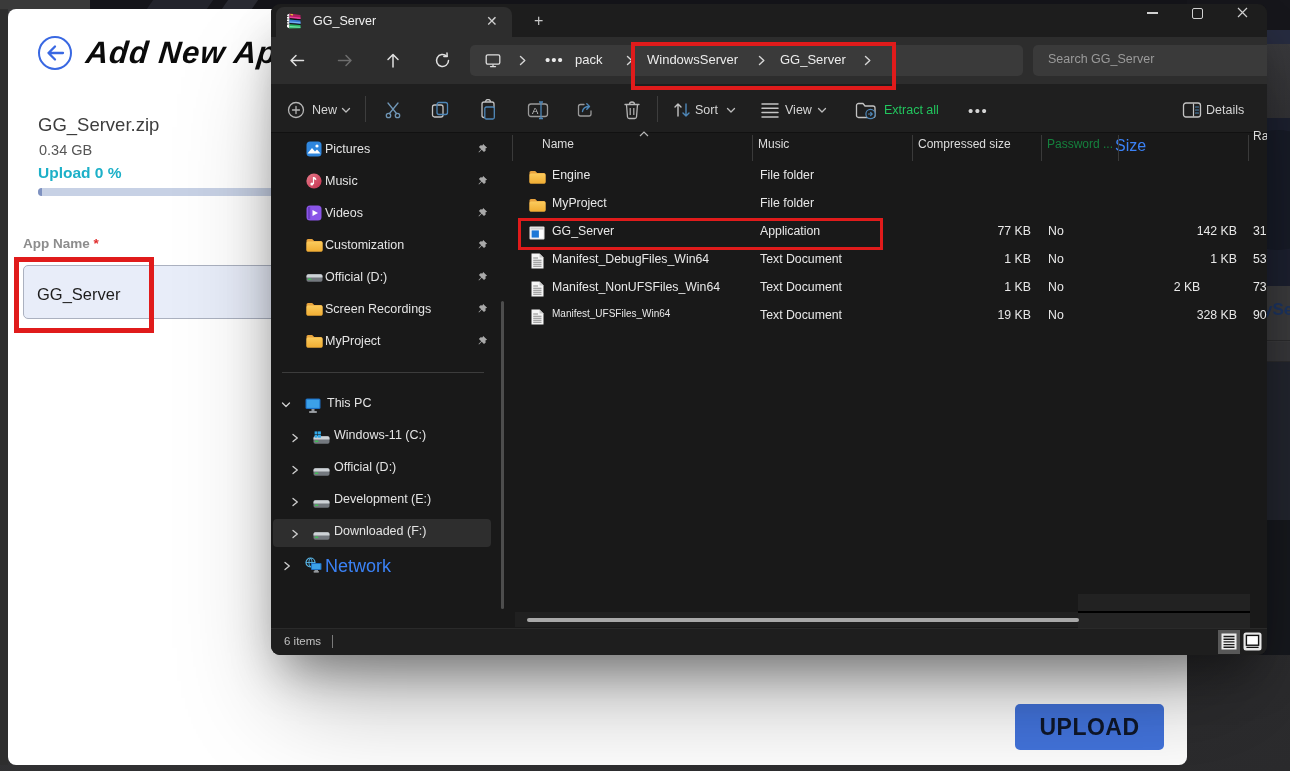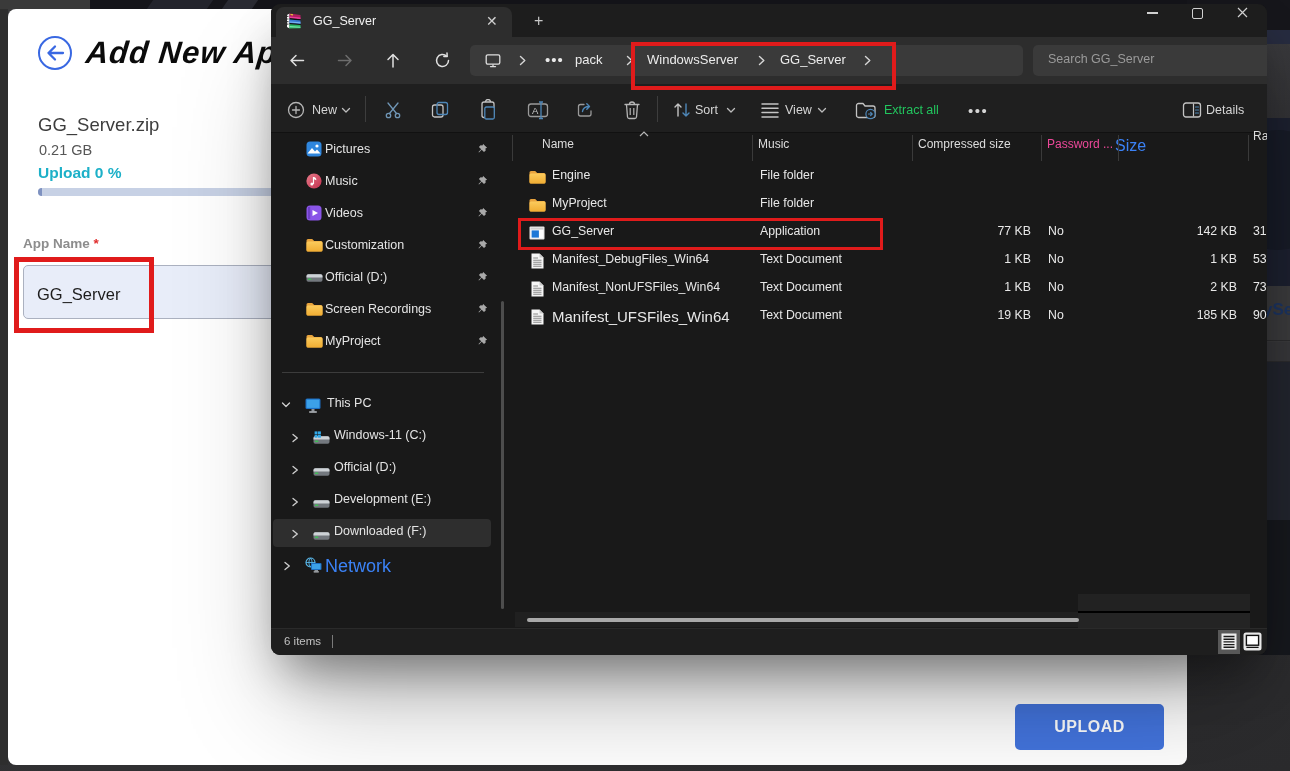--- a/index.html
+++ b/index.html
@@ -99,33 +99,33 @@
 
   <div class="ab" style="left:29.5px;top:26.5px;width:34px;height:34px;border:2.3px solid #3968e2;border-radius:50%;box-sizing:border-box">
     <svg width="30" height="30" viewBox="0 0 30 30" style="position:absolute;left:0;top:0">
       <path d="M15 8.5 L8.5 15 L15 21.5 M8.5 15 H23" stroke="#3968e2" stroke-width="2.3" fill="none" stroke-linecap="round" stroke-linejoin="round"></path>
     </svg>
   </div>
 
   <div class="t" id="title" style="left:78px;top:28px;font-size:31px;font-weight:bold;font-style:italic;color:#0b0b0b;letter-spacing:1px;transform:skewX(-6deg)">Add New App</div>
 
   <div class="t" style="left:30px;top:107px;font-size:18.5px;color:#3d3d3d">GG_Server.zip</div>
-  <div class="t" style="left:31px;top:134px;font-size:14.5px;color:#565656">0.21 GB</div>
+  <div class="t" style="left:31px;top:134px;font-size:14.5px;color:#565656">0.34 GB</div>
   <div class="t" style="left:30px;top:156px;font-size:15.5px;font-weight:bold;color:#1cb0c8">Upload 0 %</div>
 
   <div class="ab" style="left:30px;top:179px;width:1120px;height:8px;background:#c7d1e5;border-radius:4px">
     <div class="ab" style="left:0;top:0;width:3.5px;height:8px;background:#7e91c0;border-radius:4px 0 0 4px"></div>
   </div>
 
   <div class="t" style="left:15px;top:228px;font-size:13.5px;font-weight:bold;color:#8d8d8d">App Name <span style="color:#e02b2b">*</span></div>
   <div class="ab" style="left:15px;top:256px;width:1150px;height:54px;background:#e8edf9;border:1px solid #abb1c0;border-radius:5px;box-sizing:border-box"></div>
   <div class="t" style="left:29px;top:277px;font-size:16.5px;color:#1d1d1d">GG_Server</div>
 
   <div class="ab" style="left:1007px;top:695px;width:149px;height:46px;background:#4374dd;border-radius:5px;display:flex;align-items:center;justify-content:center">
-    <span style="color:#ffffff;font-size:16px;font-weight:bold;letter-spacing:.5px">UPLOAD</span>
+    <span style="color:#0f172a;font-size:23px;font-weight:bold;letter-spacing:.5px">UPLOAD</span>
   </div>
 </div>
 
 <div class="ab" id="win" style="left:271px;top:4px;width:996px;height:651px;background:#191919;border-radius:9px;overflow:hidden;box-shadow:0 26px 46px -12px rgba(0,0,0,.42),0 58px 100px -15px rgba(0,0,0,.27)">
 
   <div class="ab" style="left:0;top:0;width:996px;height:33px;background:#1d1d1d"></div>
 
   <div class="ab" style="left:0;top:33px;width:996px;height:47px;background:#2d2d2d"></div>
 
   <div class="ab" style="left:0;top:80px;width:996px;height:49px;background:#1f1f1f;border-bottom:1px solid #111;box-sizing:border-box"></div>
@@ -375,21 +375,21 @@
     </svg>
   <div class="t" style="left:54px;top:553px;font-size:18px;color:#3b82f6">Network</div>
   <div class="ab" style="left:230px;top:297px;width:3px;height:308px;background:#4d4d4d;border-radius:2px"></div>
 
   <svg class="ab" style="left:368px;top:127px" width="10" height="6" viewBox="0 0 10 6">
       <path d="M1 5 L5 1 L9 5" stroke="#b5b5b5" stroke-width="1.2" fill="none"></path>
     </svg>
   <div class="t" style="left:271px;top:134px;font-size:12px;color:#dcdcdc">Name</div>
   <div class="t" style="left:487px;top:134px;font-size:12px;color:#dcdcdc">Music</div>
   <div class="t" style="left:647px;top:134px;font-size:12px;color:#dcdcdc">Compressed size</div>
-  <div class="t" style="left:776px;top:134px;font-size:12px;color:#ec4899">Password ...</div>
+  <div class="t" style="left:776px;top:134px;font-size:12px;color:#15803d">Password ...</div>
   <div class="t" style="left:844px;top:134px;font-size:16px;color:#3b82f6">Size</div>
   <div class="t" style="left:982px;top:126px;font-size:12px;color:#dcdcdc">Ra</div>
   <div class="ab" style="left:241px;top:131px;width:1px;height:26px;background:#3a3a3a"></div>
   <div class="ab" style="left:481px;top:131px;width:1px;height:26px;background:#3a3a3a"></div>
   <div class="ab" style="left:641px;top:131px;width:1px;height:26px;background:#3a3a3a"></div>
   <div class="ab" style="left:770px;top:131px;width:1px;height:26px;background:#3a3a3a"></div>
   <div class="ab" style="left:847px;top:131px;width:1px;height:26px;background:#3a3a3a"></div>
   <div class="ab" style="left:977px;top:131px;width:1px;height:26px;background:#3a3a3a"></div>
 
   <svg class="ab" style="left:258px;top:165px" width="17" height="16" viewBox="0 0 17 16">
@@ -420,30 +420,30 @@
   <div class="t" style="left:777px;top:249px;font-size:12.3px;color:#e8e8e8">No</div>
   <div class="t" style="left:866px;top:249px;font-size:12.3px;color:#e8e8e8;width:100px;text-align:right">1 KB</div>
   <div class="t" style="left:982px;top:249px;font-size:12.3px;color:#e8e8e8">53</div>
   <svg class="ab" style="left:260px;top:277px" width="13" height="16" viewBox="0 0 13 16">
       <use href="#doc"></use>
     </svg>
   <div class="t" style="left:281px;top:277px;font-size:12.3px;color:#e8e8e8">Manifest_NonUFSFiles_Win64</div>
   <div class="t" style="left:489px;top:277px;font-size:12.3px;color:#e8e8e8">Text Document</div>
   <div class="t" style="left:660px;top:277px;font-size:12.3px;color:#e8e8e8;width:100px;text-align:right">1 KB</div>
   <div class="t" style="left:777px;top:277px;font-size:12.3px;color:#e8e8e8">No</div>
-  <div class="t" style="left:866px;top:277px;font-size:12.3px;color:#e8e8e8;width:100px;text-align:right">2 KB</div>
+  <div class="t" style="left:866px;top:277px;font-size:12.3px;color:#e8e8e8;width:100px;text-align:center">2 KB</div>
   <div class="t" style="left:982px;top:277px;font-size:12.3px;color:#e8e8e8">73</div>
   <svg class="ab" style="left:260px;top:305px" width="13" height="16" viewBox="0 0 13 16">
       <use href="#doc"></use>
     </svg>
-  <div class="t" style="left:281px;top:305px;font-size:15px;color:#e8e8e8">Manifest_UFSFiles_Win64</div>
+  <div class="t" style="left:281px;top:305px;font-size:10px;color:#e8e8e8">Manifest_UFSFiles_Win64</div>
   <div class="t" style="left:489px;top:305px;font-size:12.3px;color:#e8e8e8">Text Document</div>
   <div class="t" style="left:660px;top:305px;font-size:12.3px;color:#e8e8e8;width:100px;text-align:right">19 KB</div>
   <div class="t" style="left:777px;top:305px;font-size:12.3px;color:#e8e8e8">No</div>
-  <div class="t" style="left:866px;top:305px;font-size:12.3px;color:#e8e8e8;width:100px;text-align:right">185 KB</div>
+  <div class="t" style="left:866px;top:305px;font-size:12.3px;color:#e8e8e8;width:100px;text-align:right">328 KB</div>
   <div class="t" style="left:982px;top:305px;font-size:12.3px;color:#e8e8e8">90</div>
 
   <div class="ab" style="left:807px;top:590px;width:172px;height:21px;background:#222222"></div>
   <div class="ab" style="left:807px;top:607px;width:172px;height:2px;background:#000"></div>
   <div class="ab" style="left:807px;top:609px;width:172px;height:15px;background:#242424"></div>
   <div class="ab" style="left:244px;top:608px;width:563px;height:15px;background:#202020"></div>
   <div class="ab" style="left:256px;top:614px;width:552px;height:4px;background:#a9a9a9;border-radius:2px"></div>
 
   <div class="ab" style="left:0;top:624px;width:996px;height:27px;background:#1e1e1e;border-top:1px solid #2a2a2a;box-sizing:border-box"></div>
   <div class="t" style="left:13px;top:632px;font-size:11.5px;color:#c0c0c0">6 items</div>

